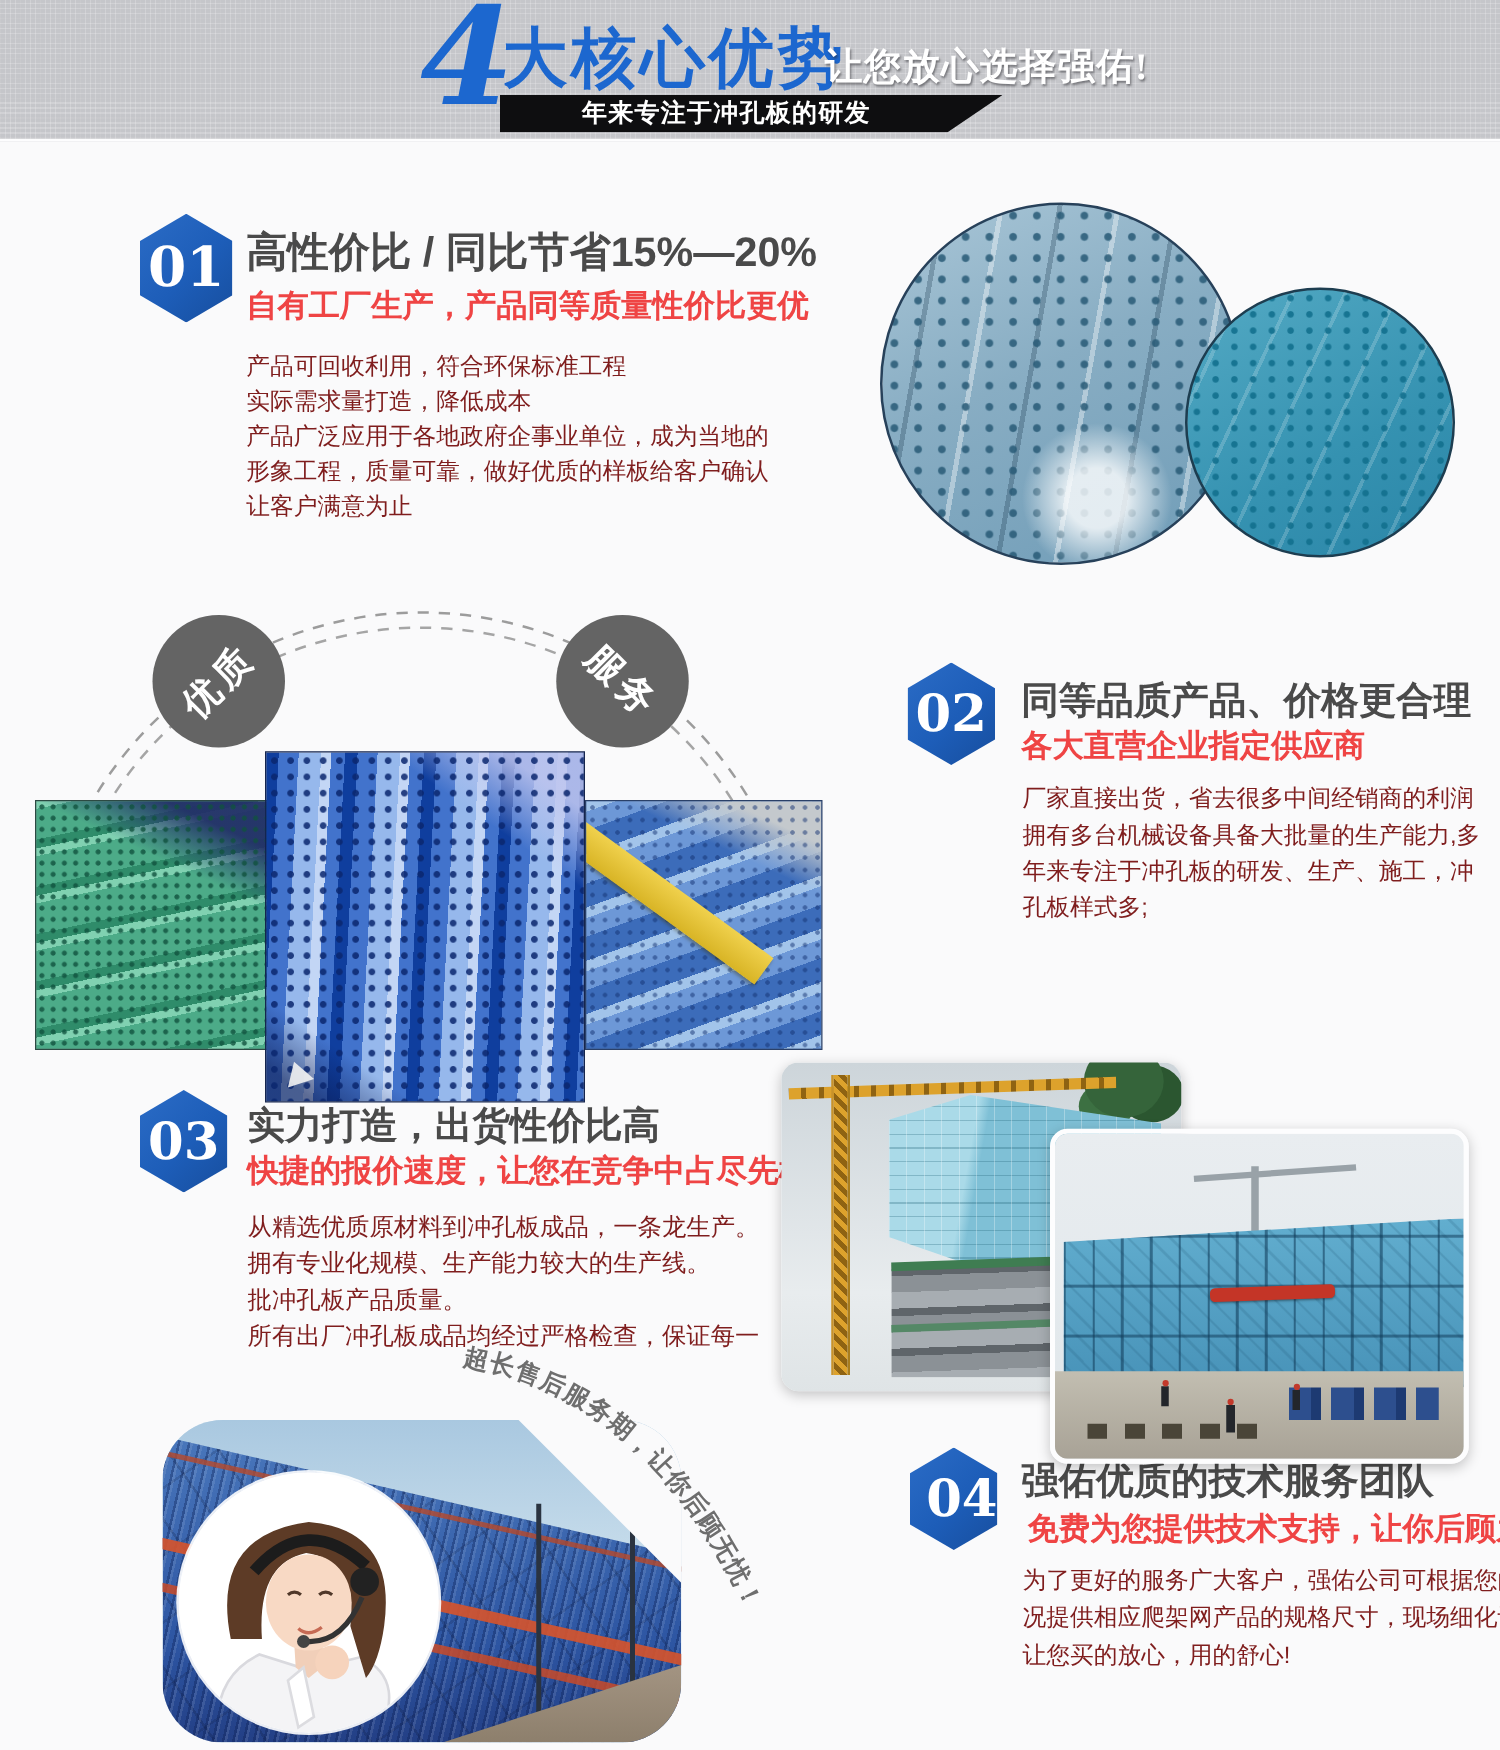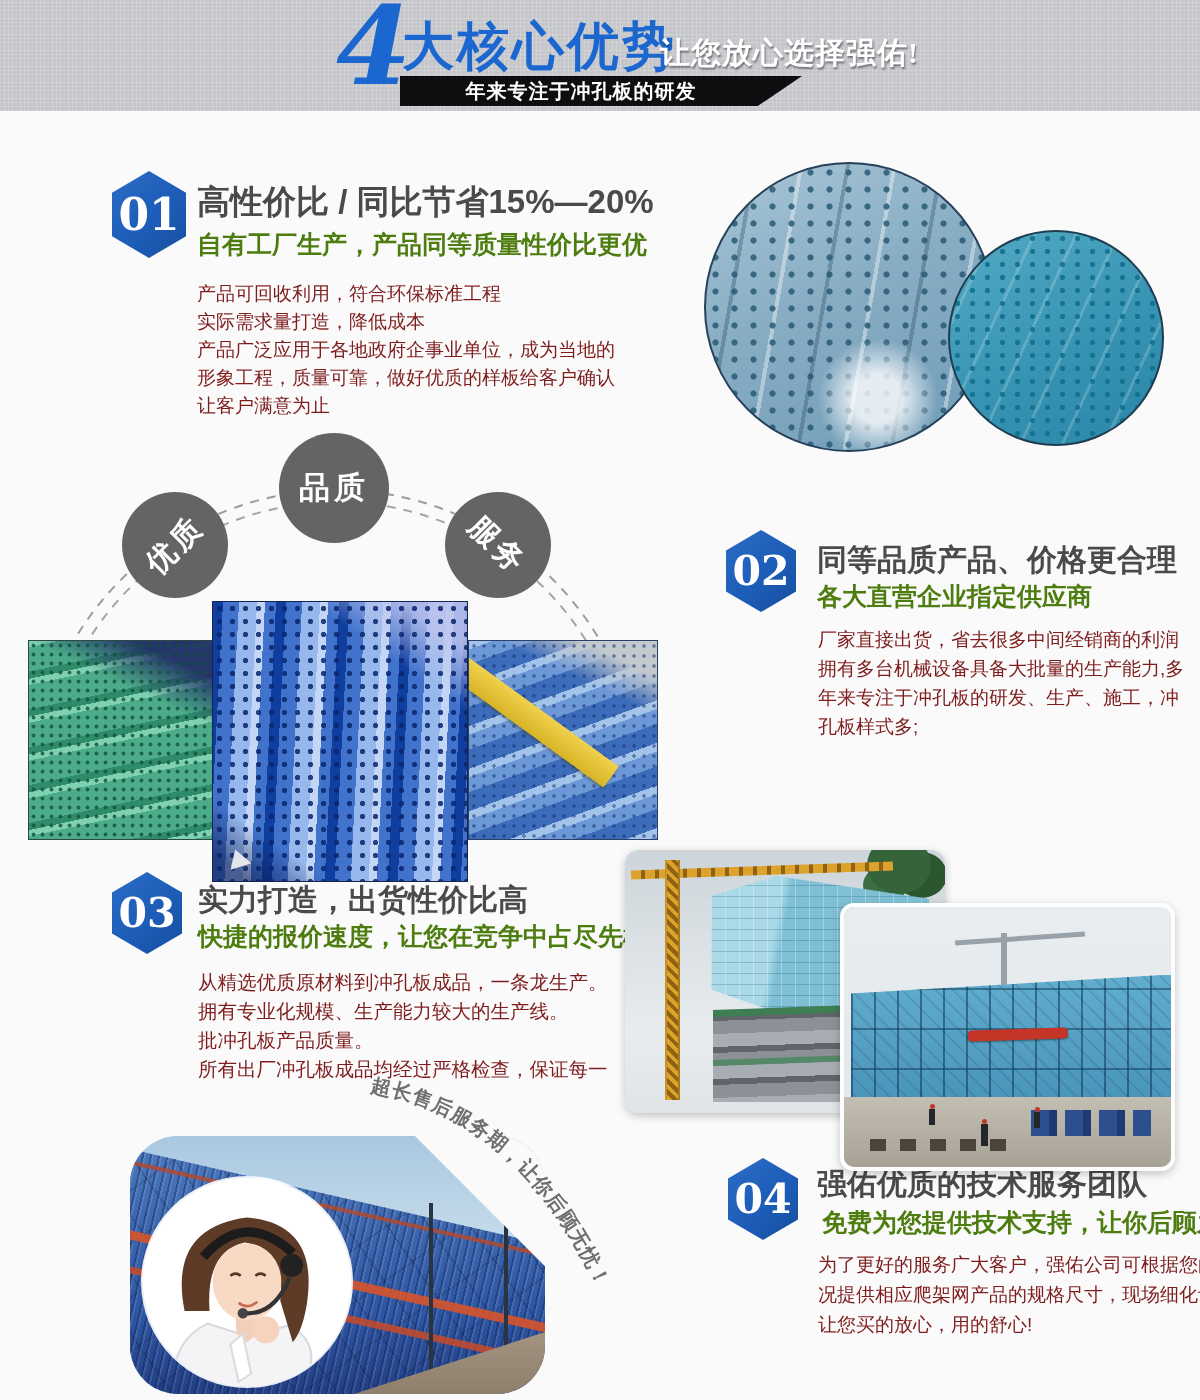--- a/index.html
+++ b/index.html
@@ -40,21 +40,21 @@
     padding-right:40px; letter-spacing:1px;
   }
   
   .hex {
     position:absolute; clip-path:polygon(50% 0%,100% 25%,100% 75%,50% 100%,0% 75%,0% 25%);
     background:linear-gradient(135deg,#2b6cc6 0%,#1d5db8 55%,#174e9e 100%);
     color:#fff; font-family:"DejaVu Serif", serif; font-weight:bold;
     display:flex; align-items:center; justify-content:center;
   }
   .adv-title  { position:absolute; font-weight:bold; color:#4a4a4a; white-space:nowrap; }
-  .adv-sub    { position:absolute; font-weight:bold; color:#4d7c0f; white-space:nowrap;
+  .adv-sub    { position:absolute; font-weight:bold; color:#ef4444; white-space:nowrap;
                 font-family:"Liberation Serif", serif; }
   .adv-body   { position:absolute; color:#7f1d1d; font-size:19px; }
   .adv-body div { white-space:nowrap; }
   
   .circle-photo { position:absolute; border-radius:50%; }
   .circle-big {
     left:704px; top:162px; width:290px; height:290px; border:2px solid #27415a;
     background:
       radial-gradient(circle at 60% 82%, rgba(255,255,255,.8) 0 24px, rgba(255,255,255,0) 60px),
       radial-gradient(circle, rgba(40,90,118,.85) 2.6px, transparent 3.6px),
@@ -225,23 +225,20 @@
     <div>产品可回收利用，符合环保标准工程</div>
     <div>实际需求量打造，降低成本</div>
     <div>产品广泛应用于各地政府企事业单位，成为当地的</div>
     <div>形象工程，质量可靠，做好优质的样板给客户确认</div>
     <div>让客户满意为止</div>
   </div>
 
   <div class="circle-photo circle-big"></div>
   <div class="circle-photo circle-small"></div>
 
-  <div class="badge badge-quality">
-    <span>品质</span>
-  </div>
   <div class="badge badge-premium">
     <span>优质</span>
   </div>
   <div class="badge badge-service">
     <span>服务</span>
   </div>
 
   <div class="strip-photo photo-green"></div>
   <div class="strip-photo photo-wavy">
     <div class="yellow-band"></div>
@@ -300,21 +297,21 @@
 
   <svg class="arc-svg" width="360" height="260" viewBox="0 0 360 260">
     <defs>
       <path id="arcPath" d="M 75 42 Q 220 65 300 232" fill="none"></path>
     </defs>
     <text font-size="20" font-weight="bold" fill="#6e6e6e" letter-spacing="1" font-family="Liberation Sans, sans-serif">
       <textPath href="#arcPath">超长售后服务期，让你后顾无忧！</textPath>
     </text>
   </svg>
 
-  <div class="hex" style="left:728px; top:1158px; width:70px; height:82px; font-size:41px;">
+  <div class="hex" style="left:728px; top:1158px; width:70px; height:82px; font-size:41px;justify-content:flex-end;">
     <span>04</span>
   </div>
   <div class="adv-title" style="left:817px; top:1164px; font-size:30px;">强佑优质的技术服务团队</div>
   <div class="adv-sub" style="left:822px; top:1206px; font-size:25px;">免费为您提供技术支持，让你后顾之忧</div>
   <div class="adv-body" style="left:818px; top:1250px; line-height:30px;">
     <div>为了更好的服务广大客户，强佑公司可根据您的实际情</div>
     <div>况提供相应爬架网产品的规格尺寸，现场细化设计方案</div>
     <div>让您买的放心，用的舒心!</div>
   </div>
 

